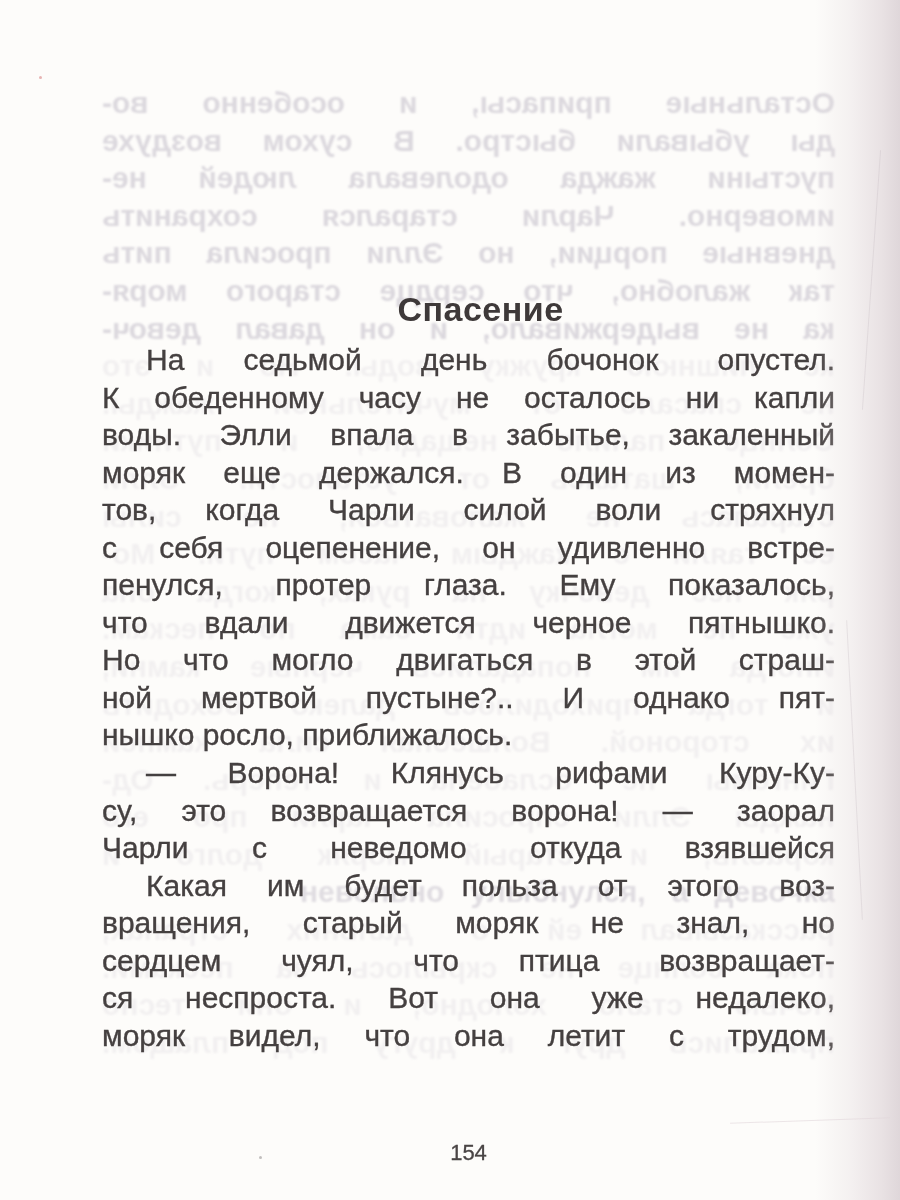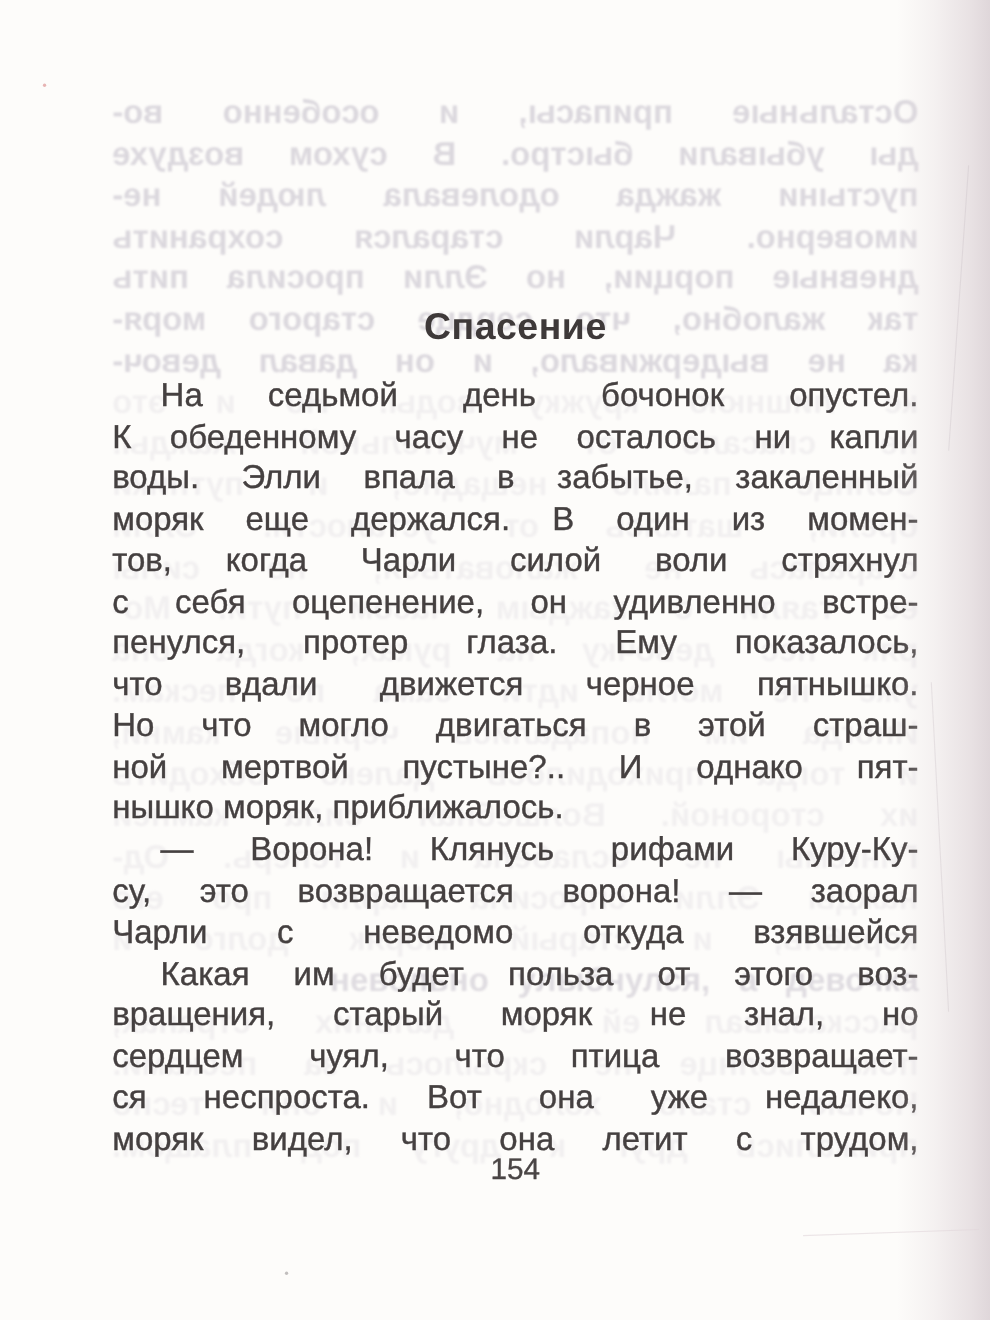--- a/index.html
+++ b/index.html
@@ -30,38 +30,38 @@
   .bleed-fragment{
     position:absolute;left:300px;top:873px;width:535px;height:38px;
     font-size:30px;font-weight:700;line-height:37.6px;
     color:#b7b1bf;opacity:.42;filter:blur(1px);
     text-align:justify;-moz-text-align-last:justify;text-align-last:justify;
     z-index:1;
   }
   
   .chapter-title{
     position:absolute;left:102px;top:278px;width:733px;
-    margin:0;text-align:center;
+    margin:12px;text-align:center;
     font-size:34px;font-weight:700;color:#3e3939;
     letter-spacing:.5px;z-index:2;
   }
   .text-block{
     position:absolute;left:102px;top:341px;width:733px;z-index:2;
     font-size:30px;line-height:37.55px;color:#454040;
     -webkit-text-stroke:.35px #454040;
   }
   .body-line{
     text-align:justify;-moz-text-align-last:justify;text-align-last:justify;
     height:37.55px;white-space:nowrap;
   }
   .body-line.ind{text-indent:44px;}
   .body-line.end{text-align:left;-moz-text-align-last:left;text-align-last:left;white-space:normal;}
   .page-number{
-    position:absolute;left:102px;top:1048px;width:733px;
-    text-align:center;font-size:27px;color:#4a4545;
+    position:absolute;left:102px;top:1140px;width:733px;
+    text-align:center;font-size:22px;color:#4a4545;
     -webkit-text-stroke:.3px #4a4545;z-index:2;
   }
   
   .edge-shade{
     position:absolute;top:0;right:0;width:85px;height:1200px;z-index:3;
     background:linear-gradient(90deg,
       rgba(231,223,226,0) 0%,
       rgba(229,221,224,.35) 40%,
       rgba(222,212,216,.65) 78%,
       rgba(213,202,207,.75) 100%);
@@ -117,21 +117,21 @@
       <div class="body-line ind">На седьмой день бочонок опустел.</div>
       <div class="body-line">К обеденному часу не осталось ни капли</div>
       <div class="body-line">воды. Элли впала в забытье, закаленный</div>
       <div class="body-line">моряк еще держался. В один из момен-</div>
       <div class="body-line">тов, когда Чарли силой воли стряхнул</div>
       <div class="body-line">с себя оцепенение, он удивленно встре-</div>
       <div class="body-line">пенулся, протер глаза. Ему показалось,</div>
       <div class="body-line">что вдали движется черное пятнышко.</div>
       <div class="body-line">Но что могло двигаться в этой страш-</div>
       <div class="body-line">ной мертвой пустыне?.. И однако пят-</div>
-      <div class="body-line end">нышко моряк, приближалось.</div>
+      <div class="body-line end">нышко росло, приближалось.</div>
       <div class="body-line ind">— Ворона! Клянусь рифами Куру-Ку-</div>
       <div class="body-line">су, это возвращается ворона! — заорал</div>
       <div class="body-line">Чарли с неведомо откуда взявшейся</div>
       <div class="body-line ind">Какая им будет польза от этого воз-</div>
       <div class="body-line">вращения, старый моряк не знал, но</div>
       <div class="body-line">сердцем чуял, что птица возвращает-</div>
       <div class="body-line">ся неспроста. Вот она уже недалеко,</div>
       <div class="body-line">моряк видел, что она летит с трудом,</div>
     </div>
 

